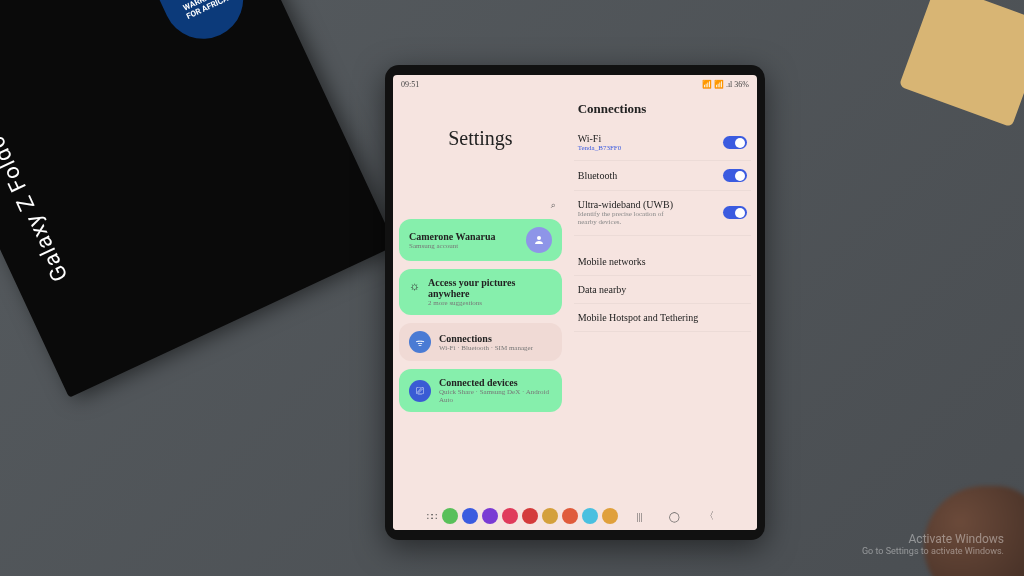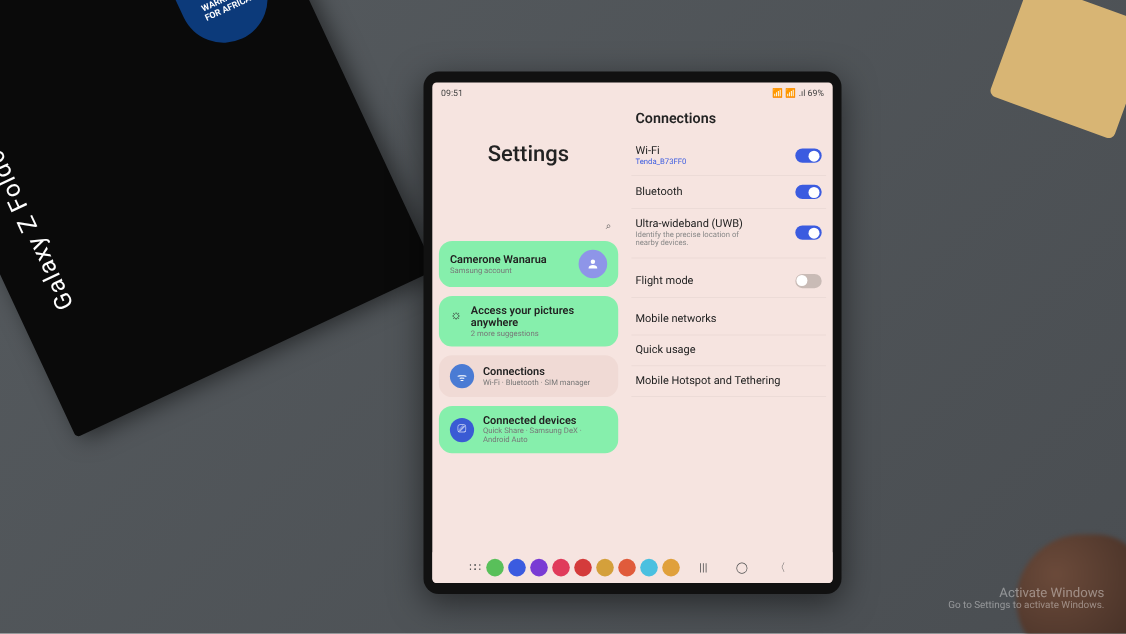--- a/index.html
+++ b/index.html
@@ -52,20 +52,21 @@
   }
 
   .tablet {
     position: absolute;
     top: 65px; left: 385px;
     width: 380px; height: 475px;
     background: #111;
     border-radius: 14px;
     padding: 10px 8px 10px 8px;
     box-shadow: 0 8px 30px rgba(0,0,0,0.5);
+    font-family: Liberation Serif, serif;
   }
   .screen {
     width: 100%; height: 100%;
     background: #f6e4e0;
     border-radius: 4px;
     display: flex;
     flex-direction: column;
     font-size: 9px;
     color: #333;
     position: relative;
@@ -168,21 +169,21 @@
   </div>
   <div class="brand">Galaxy Z Fold6</div>
 </div>
 
 <div class="wood"></div>
 
 <div class="tablet">
   <div class="screen">
     <div class="status">
       <span>09:51</span>
-      <span>📶 📶 .ıl <span>69%</span></span>
+      <span>📶 📶 .ıl <span>36%</span></span>
     </div>
     <div class="panes">
       <div class="left">
         <div class="sect-title">Settings</div>
         <div class="search-row">
           <span>⌕</span>
         </div>
         <div class="card acc">
           <div>
             <div class="t">Camerone Wanarua</div>
@@ -236,35 +237,29 @@
               <div class="toggle on"></div>
             </div>
             <div class="row">
               <div class="lbl">
                 <div class="t">Ultra-wideband (UWB)</div>
                 <div class="s">Identify the precise location of nearby devices.</div>
               </div>
               <div class="toggle on"></div>
             </div>
             <div class="gap"></div>
-            <div class="row">
-              <div class="lbl">
-                <div class="t">Flight mode</div>
-              </div>
-              <div class="toggle off"></div>
-            </div>
             <div class="gap"></div>
             <div class="row">
               <div class="lbl">
                 <div class="t">Mobile networks</div>
               </div>
             </div>
             <div class="row">
               <div class="lbl">
-                <div class="t">Quick usage</div>
+                <div class="t">Data nearby</div>
               </div>
             </div>
             <div class="row">
               <div class="lbl">
                 <div class="t">Mobile Hotspot and Tethering</div>
               </div>
             </div>
           </div>
       </div>
     </div>

